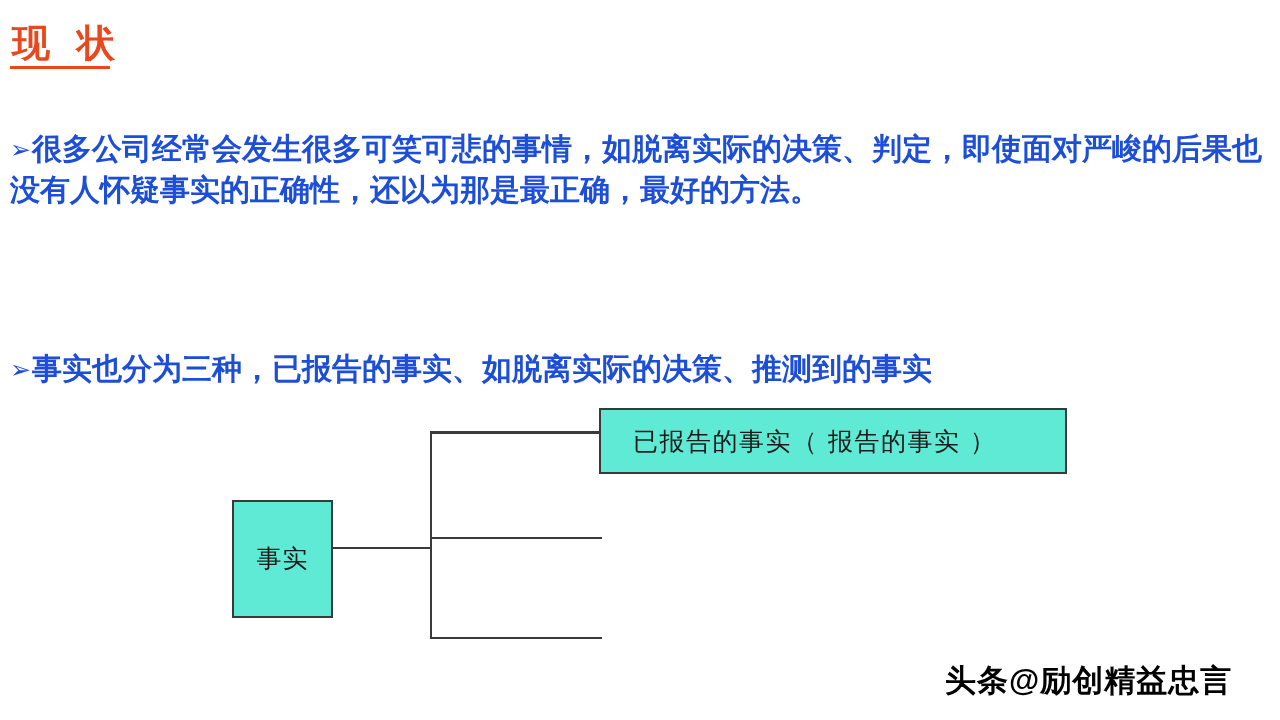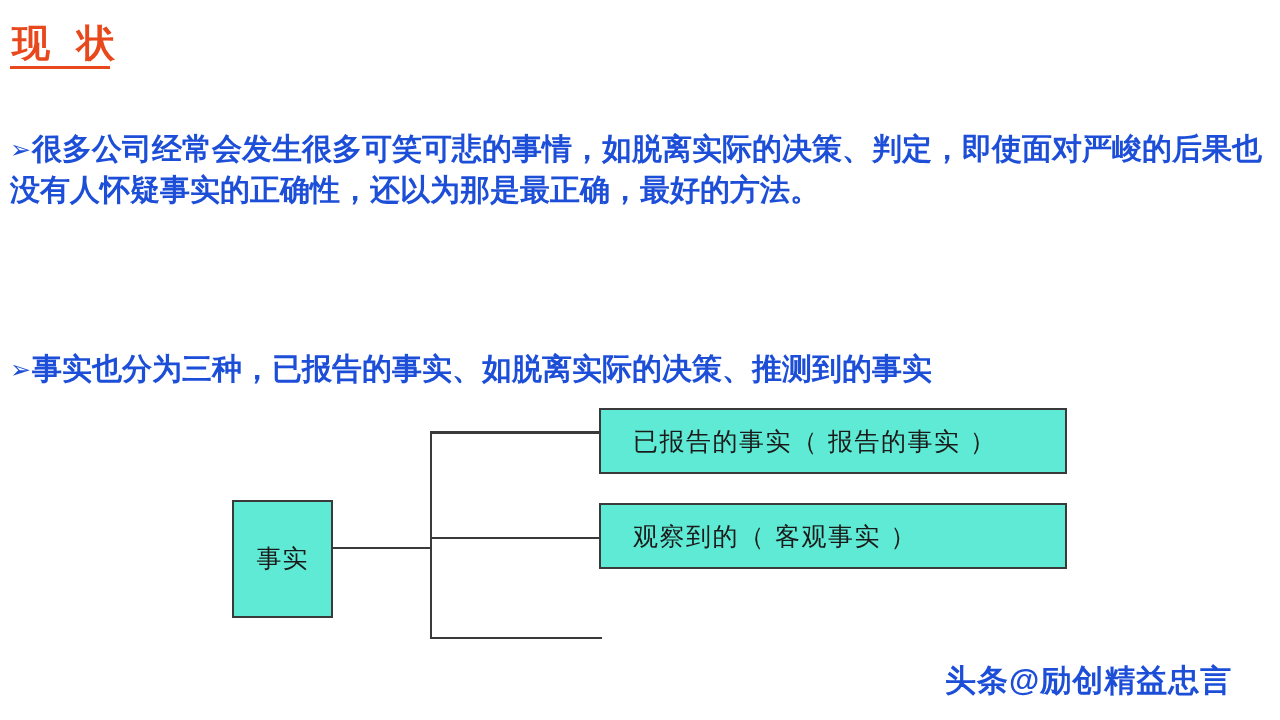--- a/index.html
+++ b/index.html
@@ -122,21 +122,21 @@
   #conn-branch-2  { left: 429.5px; top: 146.5px; width: 172px; height: 2.5px; }
   #conn-branch-3  { left: 429.5px; top: 246.5px; width: 172px; height: 2.5px; }
 
   
   #watermark {
     position: absolute;
     left: 945px;
     top: 660px;
     font-size: 31px;
     font-weight: bold;
-    color: #1d4ed8;
+    color: #000000;
     letter-spacing: 1px;
     white-space: nowrap;
     text-shadow:
       -1.5px -1.5px 0 #ffffff,
        1.5px -1.5px 0 #ffffff,
       -1.5px  1.5px 0 #ffffff,
        1.5px  1.5px 0 #ffffff,
        0px   -1.5px 0 #ffffff,
        0px    1.5px 0 #ffffff,
       -1.5px  0px   0 #ffffff,
@@ -161,16 +161,15 @@
 
   <div class="node-box" id="node-root">事实</div>
 
   <div class="conn" id="conn-root-stub"></div>
   <div class="conn" id="conn-trunk"></div>
   <div class="conn" id="conn-branch-1"></div>
   <div class="conn" id="conn-branch-2"></div>
   <div class="conn" id="conn-branch-3"></div>
 
   <div class="node-box leaf-box" id="node-leaf-1">已报告的事实（ 报告的事实 ）</div>
-  <div class="node-box leaf-box" id="node-leaf-2">观察到的（ 客观事实 ）</div>
 </div>
 
 <div id="watermark">头条@励创精益忠言</div>
 
 </body></html>

